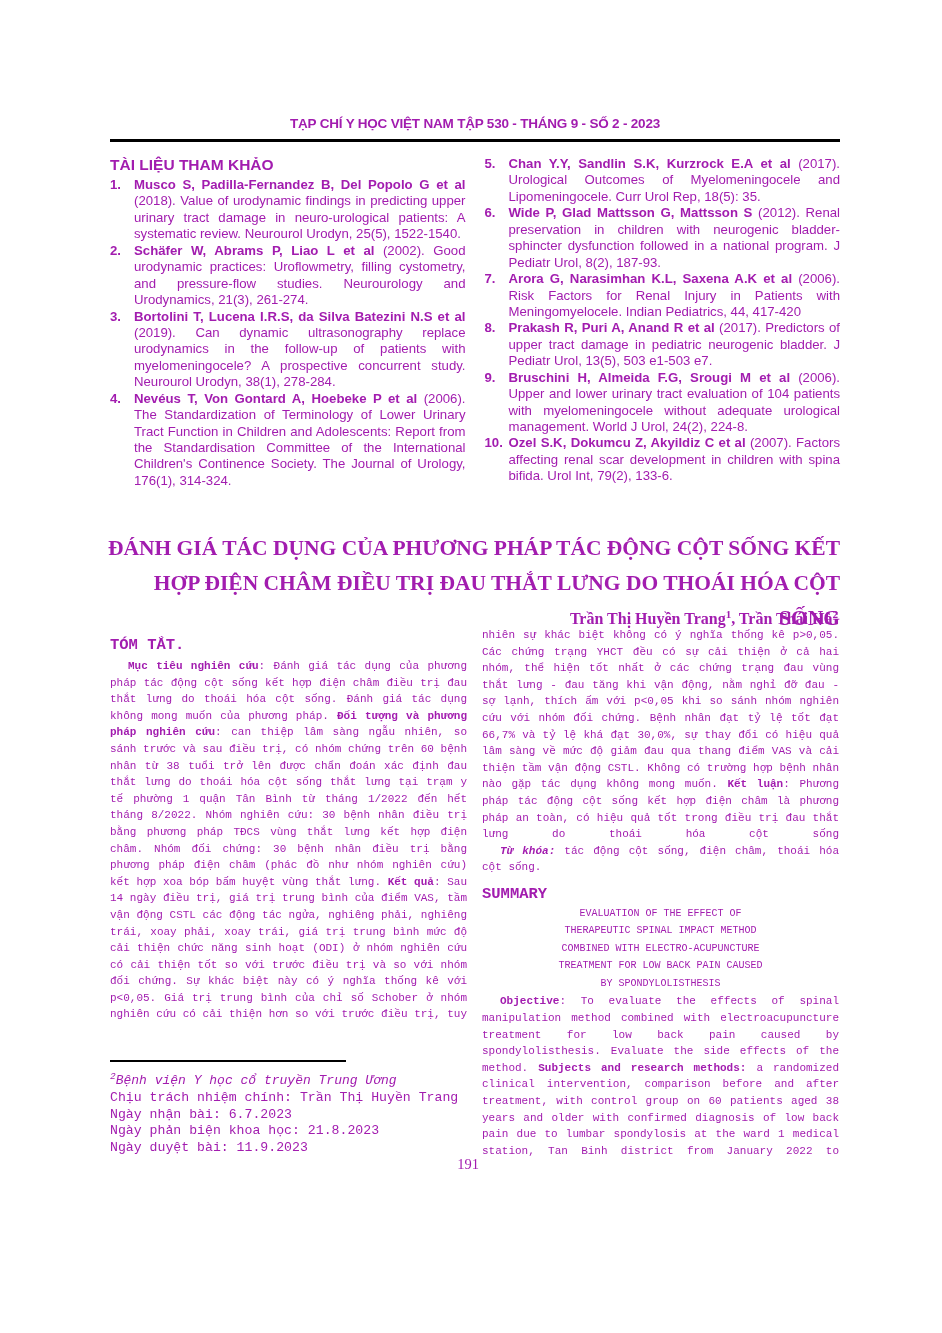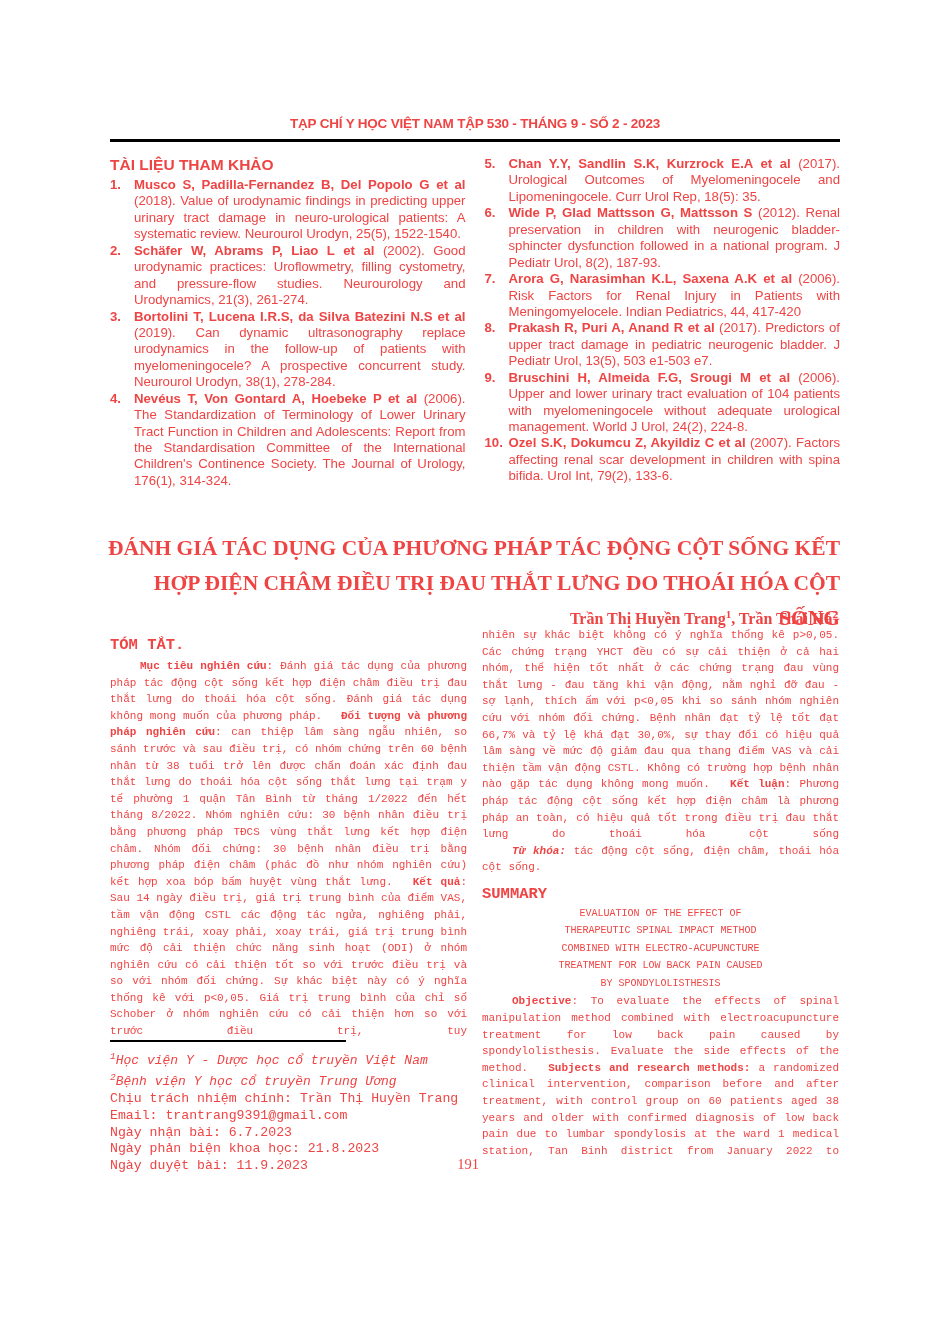--- a/index.html
+++ b/index.html
@@ -1,21 +1,21 @@
 <!DOCTYPE html>
 <html><head>
 <meta charset="utf-8">
 <style>
   html,body{margin:0;padding:0;background:#ffffff;}
   .page{
     position:relative;
     width:942px;height:1195px;
     background:#ffffff;
     font-family:"Liberation Sans",sans-serif;
-    color:#ef4444;
+    color:#a21caf;
     overflow:hidden;
   }
   
   .journal-header{
     position:absolute;left:110px;top:116px;width:730px;
     text-align:center;font-weight:bold;font-size:13.5px;
     letter-spacing:-0.2px;
   }
   .header-rule{
     position:absolute;left:110px;top:139px;width:730px;height:3px;
@@ -62,21 +62,21 @@
   .body-col{width:357px;display:flex;flex-direction:column;}
   .col-left{padding-top:9px;}
   .abstract-heading{
     font-weight:bold;font-size:15.5px;margin:0 0 4px 0;
   }
   .para{
     font-size:11px;line-height:16.6px;text-align:justify;margin:0;
   }
   .para.indent{text-indent:18px;}
   .para.cont{text-align-last:justify;}
-  .para .b{font-weight:bold;margin-left:12px;}
+  .para .b{font-weight:bold;}
   .para .i{font-style:italic;}
   .keywords{margin-top:0;}
   .summary-heading{
     font-weight:bold;font-size:15.5px;margin:9px 0 2px 0;
   }
   .summary-title{
     font-size:10px;line-height:17.5px;text-align:center;margin:0 0 1px 0;
   }
   
   .footnote-block{margin-top:auto;}
@@ -138,29 +138,27 @@
   <div class="authors-line"><span class="b">Trần Thị Huyền Trang</span><sup class="b">1</sup><span class="b">, </span><span class="b">Trần Thái Hà</span><sup class="b">2</sup></div>
 
   <div class="body-section">
     <div class="body-col col-left">
       <p class="abstract-heading">TÓM TẮT.</p>
       <p class="para indent cont"><span class="b">Mục tiêu nghiên cứu</span><span>: Đánh giá tác dụng của phương pháp tác động cột sống kết hợp điện châm điều trị đau thắt lưng do thoái hóa cột sống. Đánh giá tác dụng không mong muốn của phương pháp. </span><span class="b">Đối tượng và phương pháp nghiên cứu</span><span>: can thiệp lâm sàng ngẫu nhiên, so sánh trước và sau điều trị, có nhóm chứng trên 60 bệnh nhân từ 38 tuổi trở lên được chẩn đoán xác định đau thắt lưng do thoái hóa cột sống thắt lưng tại trạm y tế phường 1 quận Tân Bình từ tháng 1/2022 đến hết tháng 8/2022. Nhóm nghiên cứu: 30 bệnh nhân điều trị bằng phương pháp TĐCS vùng thắt lưng kết hợp điện châm. Nhóm đối chứng: 30 bệnh nhân điều trị bằng phương pháp điện châm (phác đồ như nhóm nghiên cứu) kết hợp xoa bóp bấm huyệt vùng thắt lưng. </span><span class="b">Kết quả</span><span>: Sau 14 ngày điều trị, giá trị trung bình của điểm VAS, tầm vận động CSTL các động tác ngửa, nghiêng phải, nghiêng trái, xoay phải, xoay trái, giá trị trung bình mức độ cải thiện chức năng sinh hoạt (ODI) ở nhóm nghiên cứu có cải thiện tốt so với trước điều trị và so với nhóm đối chứng. Sự khác biệt này có ý nghĩa thống kê với p&lt;0,05. Giá trị trung bình của chỉ số Schober ở nhóm nghiên cứu có cải thiện hơn so với trước điều trị, tuy</span></p>
       <div class="footnote-block">
         <div class="footnote-rule"></div>
         <div>
 
-            <div class="affil-line"><sup>1</sup><span>Học viện Y - Dược học cổ truyền Việt Nam</span></div>
 
             <div class="affil-line"><sup>2</sup><span>Bệnh viện Y học cổ truyền Trung Ương</span></div>
           </div>
         <div>
 
             <div class="meta-line">Chịu trách nhiệm chính: Trần Thị Huyền Trang</div>
 
-            <div class="meta-line">Email: trantrang9391@gmail.com</div>
 
             <div class="meta-line">Ngày nhận bài: 6.7.2023</div>
 
             <div class="meta-line">Ngày phản biện khoa học: 21.8.2023</div>
 
             <div class="meta-line">Ngày duyệt bài: 11.9.2023</div>
           </div>
       </div>
     </div>
     <div class="body-col col-right">

